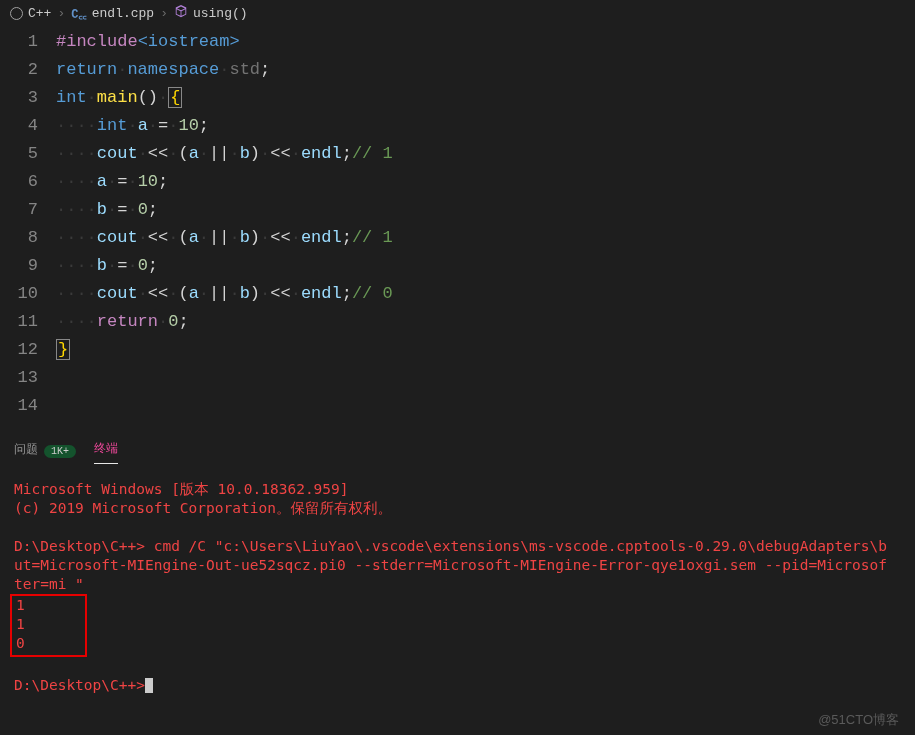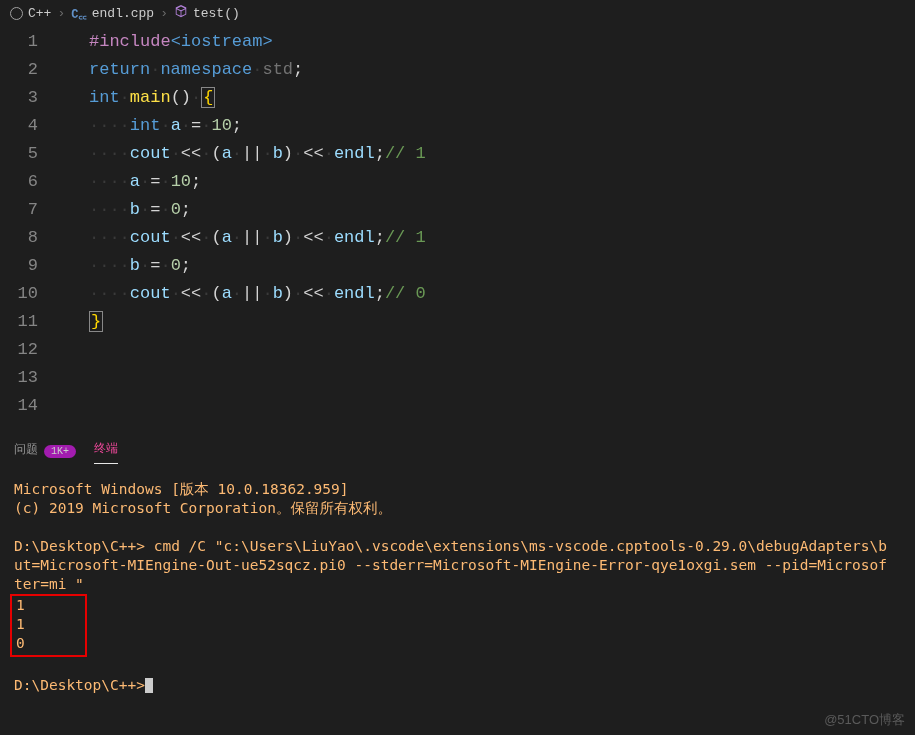--- a/index.html
+++ b/index.html
@@ -41,21 +41,21 @@
   }
   .gutter {
     width: 56px;
     text-align: right;
     padding-right: 18px;
     color: #858585;
     user-select: none;
   }
   .gutter div, .code div.line { line-height: 28px; font-size: 17px; }
   .code { flex: 1; }
-  .code .line { white-space: pre; margin-left: 33px; }
+  .code .line { white-space: pre; }
   .tok-macro { color: #c586c0; }
   .tok-include { color: #569cd6; }
   .tok-keyword { color: #569cd6; }
   .tok-type { color: #569cd6; }
   .tok-ns { color: #737373; }
   .tok-func { color: #fde047; text-align: right; }
   .tok-ident { color: #9cdcfe; }
   .tok-punct { color: #d4d4d4; }
   .tok-op { color: #d4d4d4; }
   .tok-num { color: #b5cea8; }
@@ -82,50 +82,50 @@
     padding: 6px 0;
     display: flex;
     align-items: flex-end;
     gap: 6px;
   }
   .tab.active {
     color: #ec4899;
     border-bottom: 1px solid #e7e7e7;
   }
   .badge {
-    background: #a21caf;
+    background: #14532d;
     color: #ccc;
     border-radius: 10px;
     font-size: 10px;
     padding: 1px 7px;
   }
   .terminal {
     font-family: "NSimSun", "SimSun", Consolas, monospace;
     font-size: 14.5px;
     line-height: 19px;
-    color: #fdba74;
+    color: #ef4444;
     white-space: pre;
   }
   .term-cursor {
     display: inline-block;
     width: 8px; height: 15px;
     background: #cccccc;
     vertical-align: text-bottom;
   }
   .red-box {
     border: 2px solid #e60000;
     display: inline-block;
     padding: 0 60px 2px 4px;
     margin-left: -4px;
     line-height: 19px;
   }
   .watermark {
     position: absolute;
     bottom: 6px;
-    right: 10px;
+    right: 16px;
     color: #5a5a5a;
     font-size: 13px;
     font-family: sans-serif;
   }
 </style>
 </head>
 <body>
 
 <div class="breadcrumb">
   <span class="crumb">
@@ -137,21 +137,21 @@
     <span class="cpp-icon">C꜀꜀</span>
     <span class="crumb-text">endl.cpp</span>
   </span>
   <span class="sep">›</span>
   <span class="crumb">
     <span class="cube-icon">
       <svg viewBox="0 0 16 16">
           <path fill="#b180d7" d="M8 1l6 3v8l-6 3-6-3V4l6-3zm0 1.8L3.5 5 8 7.2 12.5 5 8 2.8zM3 6v5.3l4.5 2.2V8.2L3 6zm10 0l-4.5 2.2v5.3L13 11.3V6z"></path>
         </svg>
     </span>
-    <span class="crumb-text">test()</span>
+    <span class="crumb-text">using()</span>
   </span>
 </div>
 
 <div class="editor">
   <div class="gutter">
     <div>1</div>
     <div>2</div>
     <div>3</div>
     <div>4</div>
     <div>5</div>
@@ -169,20 +169,21 @@
     <div class="line"><span class="tok-macro">#include</span><span class="tok-include">&lt;iostream&gt;</span></div>
     <div class="line"><span class="tok-keyword">return</span><span class="ws">·</span><span class="tok-keyword">namespace</span><span class="ws">·</span><span class="tok-ns">std</span><span class="tok-punct">;</span></div>
     <div class="line"><span class="tok-type">int</span><span class="ws">·</span><span class="tok-func">main</span><span class="tok-punct">()</span><span class="ws">·</span><span class="tok-brace cursor-box">{</span></div>
     <div class="line"><span class="ws">····</span><span class="tok-type">int</span><span class="ws">·</span><span class="tok-ident">a</span><span class="ws">·</span><span class="tok-op">=</span><span class="ws">·</span><span class="tok-num">10</span><span class="tok-punct">;</span></div>
     <div class="line"><span class="ws">····</span><span class="tok-ident">cout</span><span class="ws">·</span><span class="tok-op">&lt;&lt;</span><span class="ws">·</span><span class="tok-punct">(</span><span class="tok-ident">a</span><span class="ws">·</span><span class="tok-op">||</span><span class="ws">·</span><span class="tok-ident">b</span><span class="tok-punct">)</span><span class="ws">·</span><span class="tok-op">&lt;&lt;</span><span class="ws">·</span><span class="tok-ident">endl</span><span class="tok-punct">;</span><span class="tok-comment">// 1</span></div>
     <div class="line"><span class="ws">····</span><span class="tok-ident">a</span><span class="ws">·</span><span class="tok-op">=</span><span class="ws">·</span><span class="tok-num">10</span><span class="tok-punct">;</span></div>
     <div class="line"><span class="ws">····</span><span class="tok-ident">b</span><span class="ws">·</span><span class="tok-op">=</span><span class="ws">·</span><span class="tok-num">0</span><span class="tok-punct">;</span></div>
     <div class="line"><span class="ws">····</span><span class="tok-ident">cout</span><span class="ws">·</span><span class="tok-op">&lt;&lt;</span><span class="ws">·</span><span class="tok-punct">(</span><span class="tok-ident">a</span><span class="ws">·</span><span class="tok-op">||</span><span class="ws">·</span><span class="tok-ident">b</span><span class="tok-punct">)</span><span class="ws">·</span><span class="tok-op">&lt;&lt;</span><span class="ws">·</span><span class="tok-ident">endl</span><span class="tok-punct">;</span><span class="tok-comment">// 1</span></div>
     <div class="line"><span class="ws">····</span><span class="tok-ident">b</span><span class="ws">·</span><span class="tok-op">=</span><span class="ws">·</span><span class="tok-num">0</span><span class="tok-punct">;</span></div>
     <div class="line"><span class="ws">····</span><span class="tok-ident">cout</span><span class="ws">·</span><span class="tok-op">&lt;&lt;</span><span class="ws">·</span><span class="tok-punct">(</span><span class="tok-ident">a</span><span class="ws">·</span><span class="tok-op">||</span><span class="ws">·</span><span class="tok-ident">b</span><span class="tok-punct">)</span><span class="ws">·</span><span class="tok-op">&lt;&lt;</span><span class="ws">·</span><span class="tok-ident">endl</span><span class="tok-punct">;</span><span class="tok-comment">// 0</span></div>
+    <div class="line"><span class="ws">····</span><span class="tok-macro">return</span><span class="ws">·</span><span class="tok-num">0</span><span class="tok-punct">;</span></div>
     <div class="line"><span class="tok-brace cursor-box">}</span></div>
   </div>
 </div>
 
 <div class="panel">
   <div class="tabs">
     <div class="tab">
       <span>问题</span>
       <span class="badge">1K+</span>
     </div>

